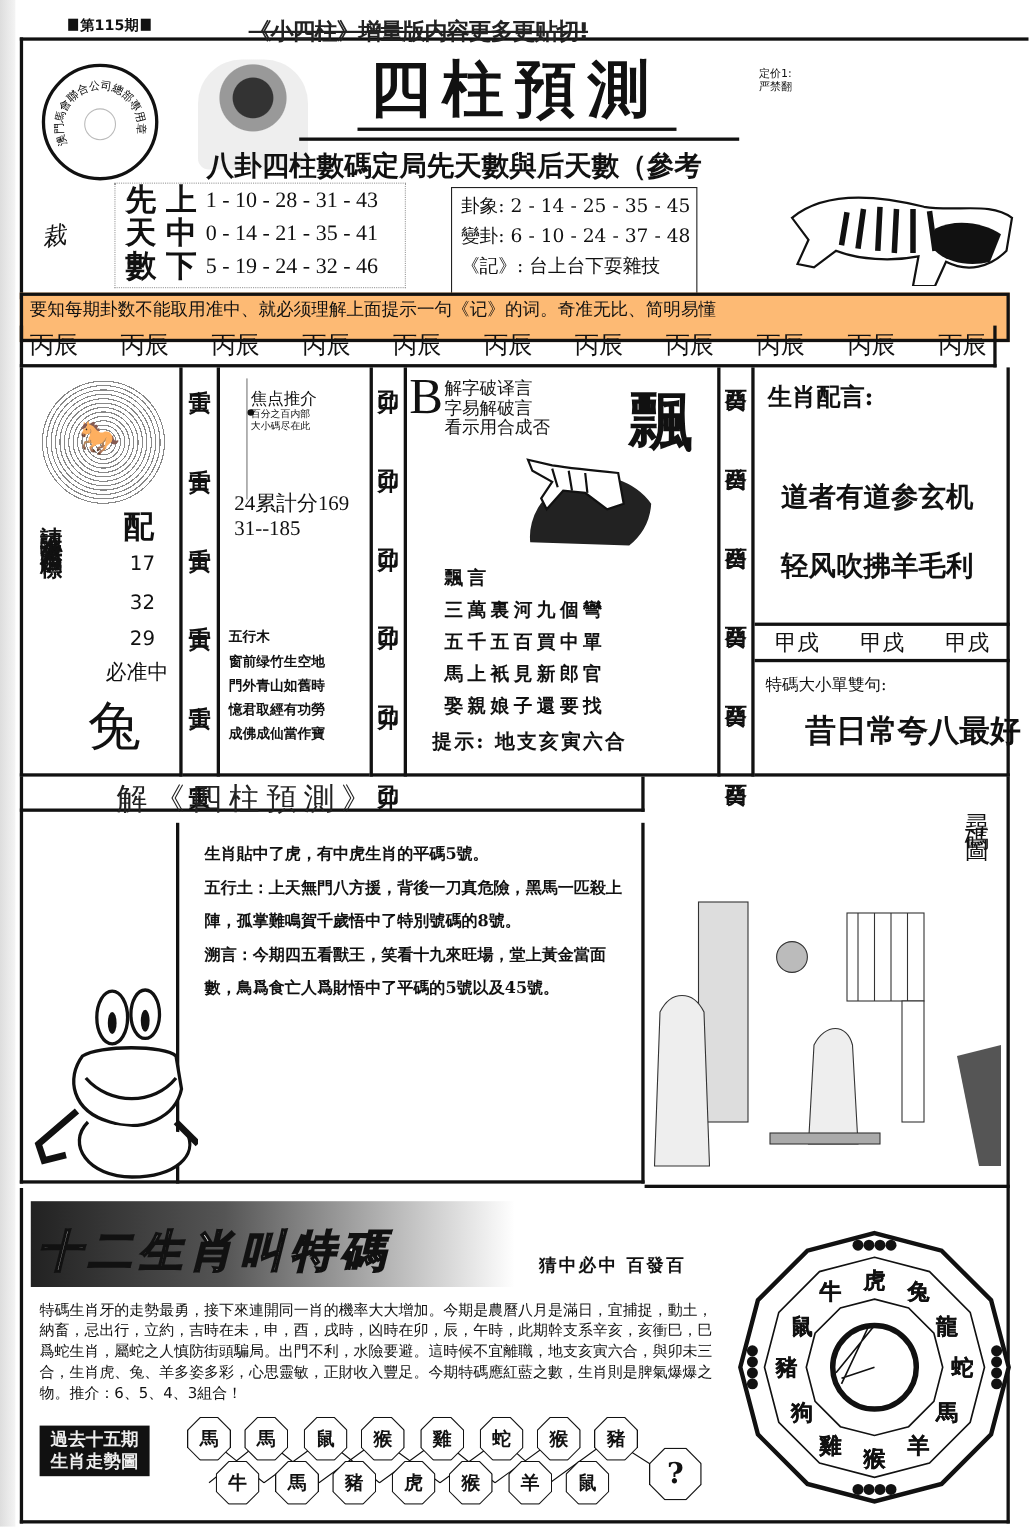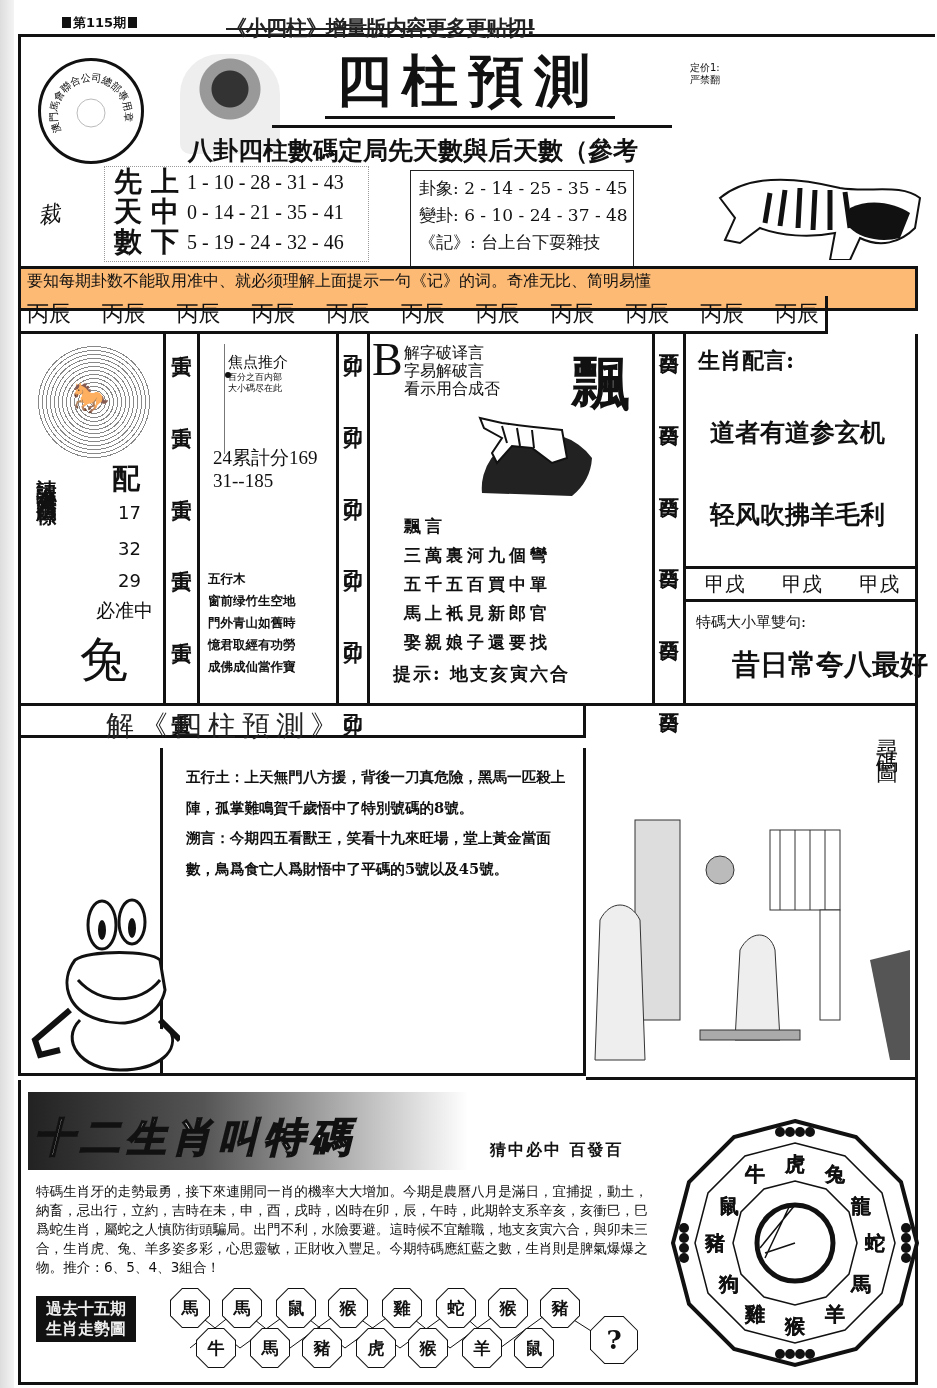--- a/index.html
+++ b/index.html
@@ -28,21 +28,21 @@
   .xian-b { width:36px; font: bold 28px "DejaVu Serif", serif; }
   .xian-n { font: 20px "Liberation Serif", serif; }
 
   #gua-box { left:410px; top:170px; width:224px; height:114px; border:1.5px solid #222; padding:4px 8px; }
   .gua-row { font: 17px "DejaVu Serif", serif; height:27px; line-height:27px; white-space:nowrap; }
 
   #tiger { left:710px; top:168px; width:216px; height:92px; }
   #notice { left:18px; top:266px; width:900px; height:45px; border:3px solid #111; font: 16px "DejaVu Serif", serif; line-height:24px; padding-left:6px; white-space:nowrap; background:#fdba74; }
 
   
-  #bingchen-row { left:18px; top:296px; width:810px; height:38px; border:3px solid #111; border-top:none; display:flex; justify-content:space-between; padding:0 6px; align-items:center; }
+  #bingchen-row { left:18px; top:296px; width:888px; height:38px; border:3px solid #111; border-top:none; display:flex; justify-content:space-between; padding:0 6px; align-items:center; }
   #bingchen-row span { font: 22px "DejaVu Serif", serif; }
 
   
   .vcol { display:flex; flex-direction:column; align-items:center; justify-content:space-between; padding:4px 0; font: bold 20px "DejaVu Serif", serif; line-height:23px; }
   .vcol span { writing-mode: vertical-rl; text-orientation: upright; letter-spacing:1px; }
   #panel-a { left:18px; top:334px; width:148px; height:372px; border:3px solid #111; border-top:none; }
   #target { left:36px; top:344px; width:116px; height:116px; border-radius:50%; background: repeating-radial-gradient(circle, #fff 0 3px, #888 3px 4px); }
   #target-horse { left:72px; top:380px; font-size:30px; }
   #vert-notice { left:34px; top:462px; writing-mode: vertical-rl; text-orientation:upright; font: bold 20px "DejaVu Serif", serif; letter-spacing:4px; }
   #pei-label { left:112px; top:460px; font: bold 28px "DejaVu Serif", serif; }
@@ -65,21 +65,21 @@
   #b-letter { left:372px; top:338px; font: 46px "Liberation Serif", serif; line-height:44px; }
   #b-lines { left:404px; top:344px; font: 16px "DejaVu Sans", sans-serif; line-height:18px; }
   #piao { left:572px; top:345px; font: bold 58px "DejaVu Serif", serif; }
   #deer { left:472px; top:398px; width:130px; height:100px; }
   #piao-yan { left:404px; top:512px; font: bold 17px "DejaVu Serif", serif; line-height:29px; letter-spacing:4px; }
   #tishi { left:393px; top:662px; font: bold 18px "DejaVu Serif", serif; letter-spacing:2px; }
 
   #col-gui { left:652px; top:334px; width:34px; height:372px; border-left:3px solid #111; border-right:3px solid #111; border-bottom:3px solid #111; }
   #panel-c { left:686px; top:334px; width:232px; height:372px; border-right:3px solid #111; border-bottom:3px solid #111; }
   #sx-title { left:698px; top:346px; font: bold 22px "DejaVu Serif", serif; }
-  #sx-l1 { left:710px; top:416px; font: bold 25px "DejaVu Sans", sans-serif; }
+  #sx-l1 { left:710px; top:435px; font: bold 25px "DejaVu Sans", sans-serif; }
   #sx-l2 { left:710px; top:498px; font: bold 25px "DejaVu Sans", sans-serif; }
   #jiaxu-row { left:686px; top:566px; width:232px; height:36px; border-top:3px solid #111; border-bottom:3px solid #111; display:flex; justify-content:space-around; align-items:center; font: 20px "DejaVu Serif", serif; }
   #tema-label { left:696px; top:613px; font: 15px "DejaVu Serif", serif; }
   #tema-text { left:696px; top:646px; font: bold 28px "DejaVu Sans", sans-serif; margin-left: 36px; }
 
   
   #jie-frame { left:18px; top:706px; width:568px; height:370px; border-left:3px solid #111; border-bottom:3px solid #111; }
   #jie-title { left:18px; top:706px; width:568px; height:32px; border-bottom:3px solid #111; border-right:3px solid #111; font: 28px "DejaVu Serif", serif; padding-left:88px; line-height:40px; color:#222; letter-spacing:6px; }
   #jie-body { left:160px; top:748px; width:426px; height:328px; border-left:3px solid #111; border-right:3px solid #111; }
   #jie-text { left:186px; top:762px; width:392px; font: bold 14.6px "DejaVu Serif", serif; line-height:30.5px; }
@@ -263,20 +263,21 @@
   <span>甲戌</span>
   <span>甲戌</span>
 </div>
 <div id="tema-label" class="abs">特碼大小單雙句:</div>
 <div id="tema-text" class="abs">昔日常夸八最好</div>
 
 <div id="jie-frame" class="abs"></div>
 <div id="jie-title" class="abs">解《四柱預測》</div>
 <div id="jie-body" class="abs"></div>
 <div id="jie-text" class="abs">
+  <p>生肖貼中了虎，有中虎生肖的平碼5號。</p>
   <p>五行土：上天無門八方援，背後一刀真危險，黑馬一匹殺上陣，孤掌難鳴賀千歲悟中了特別號碼的8號。</p>
   <p>溯言：今期四五看獸王，笑看十九來旺場，堂上黃金當面數，鳥爲食亡人爲財悟中了平碼的5號以及45號。</p>
 </div>
 <svg id="frog" class="abs" viewBox="0 0 160 195">
   <ellipse cx="82" cy="45" rx="14" ry="24" fill="#fff" stroke="#111" stroke-width="3"></ellipse>
   <ellipse cx="112" cy="42" rx="13" ry="22" fill="#fff" stroke="#111" stroke-width="3"></ellipse>
   <ellipse cx="82" cy="50" rx="4" ry="10" fill="#111"></ellipse>
   <ellipse cx="112" cy="48" rx="4" ry="10" fill="#111"></ellipse>
   <path d="M55,80 C40,100 45,130 80,140 C110,150 140,135 145,110 L140,80 C130,70 70,70 55,80 Z" fill="#fff" stroke="#111" stroke-width="3"></path>
   <path d="M58,100 C80,125 120,125 140,100" fill="none" stroke="#111" stroke-width="3"></path>

